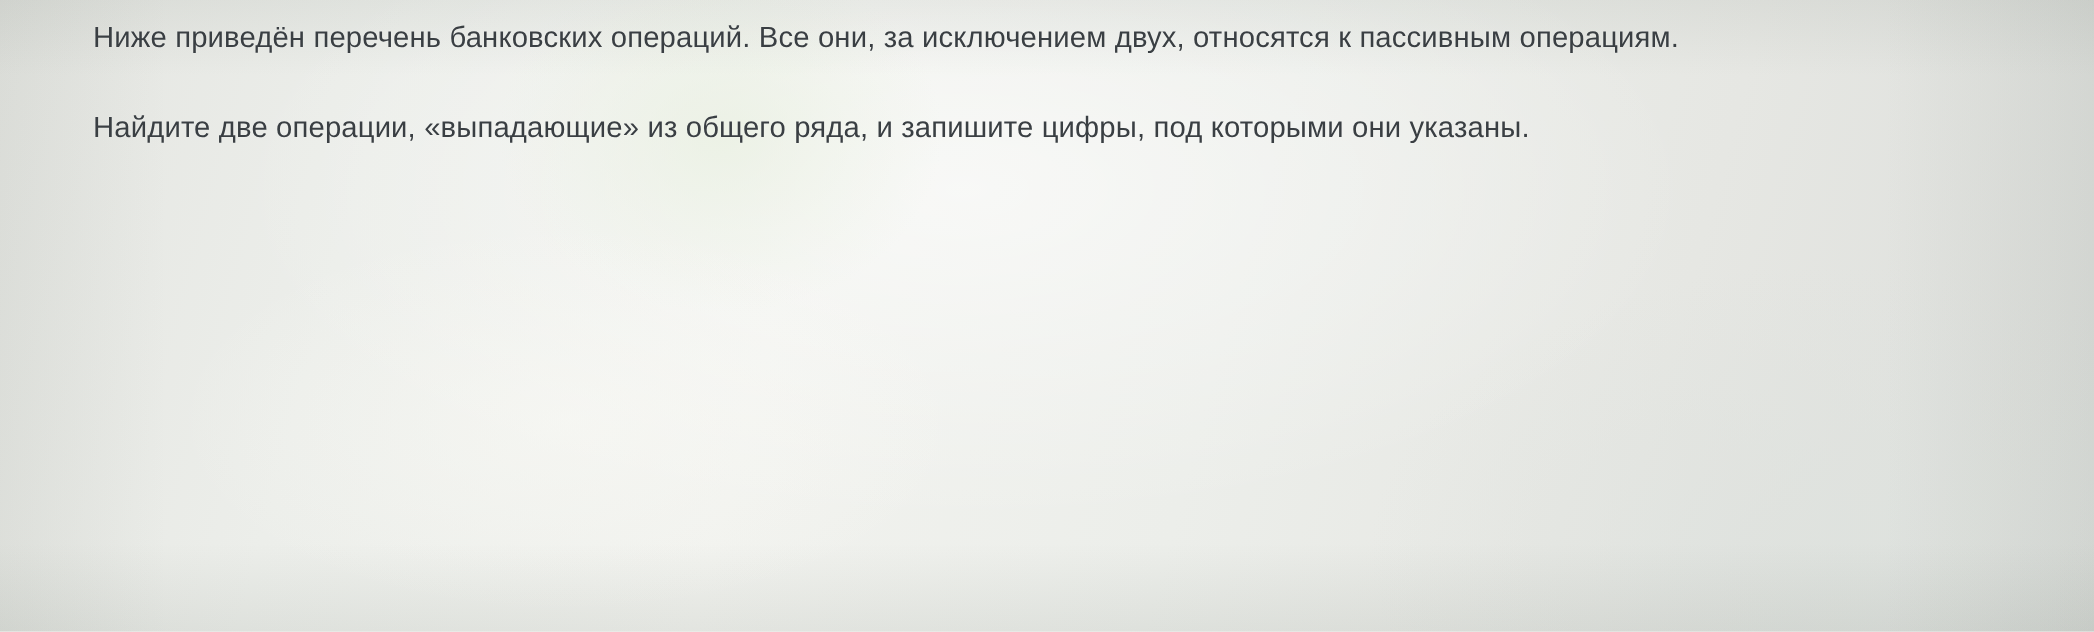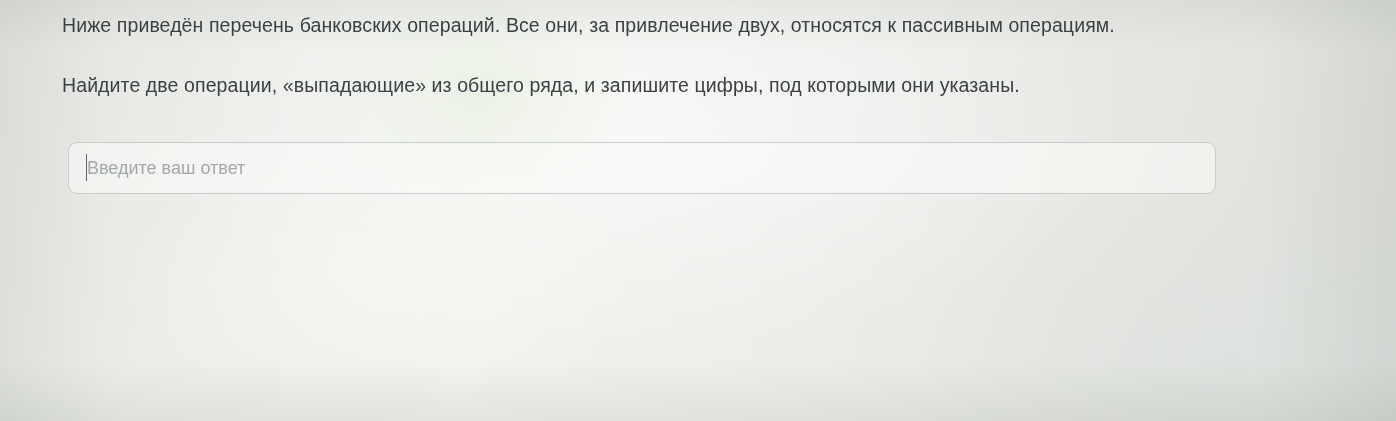--- a/index.html
+++ b/index.html
@@ -116,23 +116,19 @@
   }
 </style>
 </head>
 <body>
 
 <div class="screen">
   <div class="glare"></div>
   <div class="glare2"></div>
 
   <div class="content">
-    <p class="para first">Ниже приведён перечень банковских операций. Все они, за привлечение двух, относятся к пассивным операциям.</p>
+    <p class="para first">Ниже приведён перечень банковских операций. Все они, за исключением двух, относятся к пассивным операциям.</p>
 
 
     <p class="para question">Найдите две операции, «выпадающие» из общего ряда, и запишите цифры, под которыми они указаны.</p>
   </div>
 
-  <div class="answer-wrap">
-    <input class="answer-input" type="text" placeholder="Введите ваш ответ" style="">
-    <span class="caret"></span>
-  </div>
 </div>
 
 </body></html>

